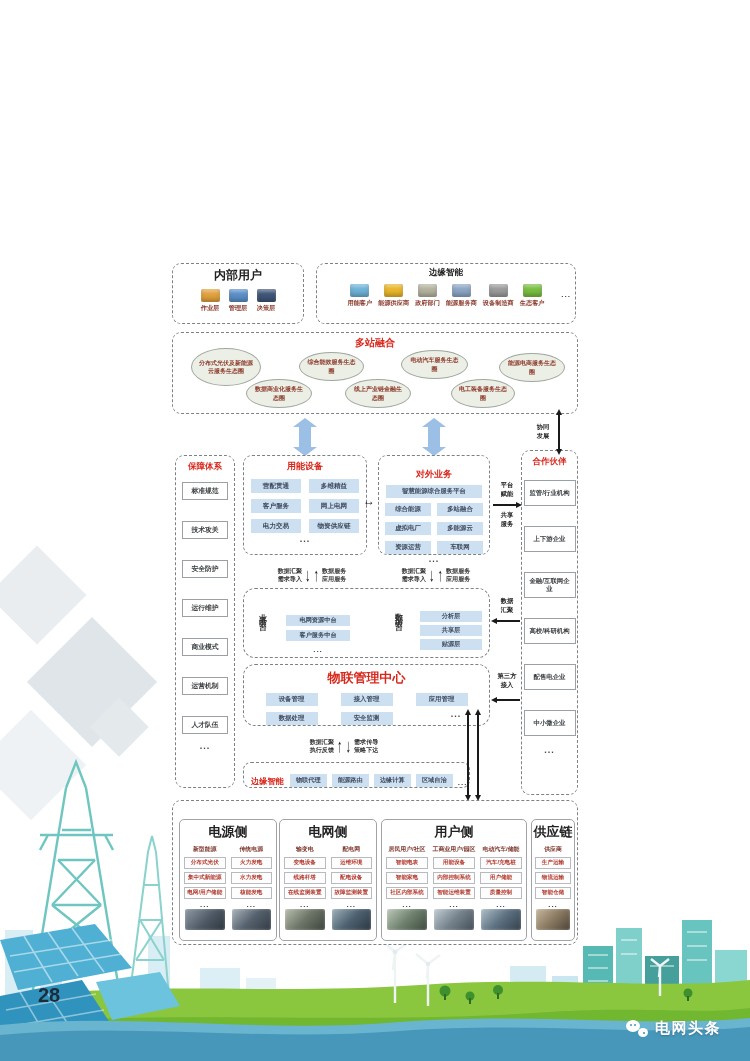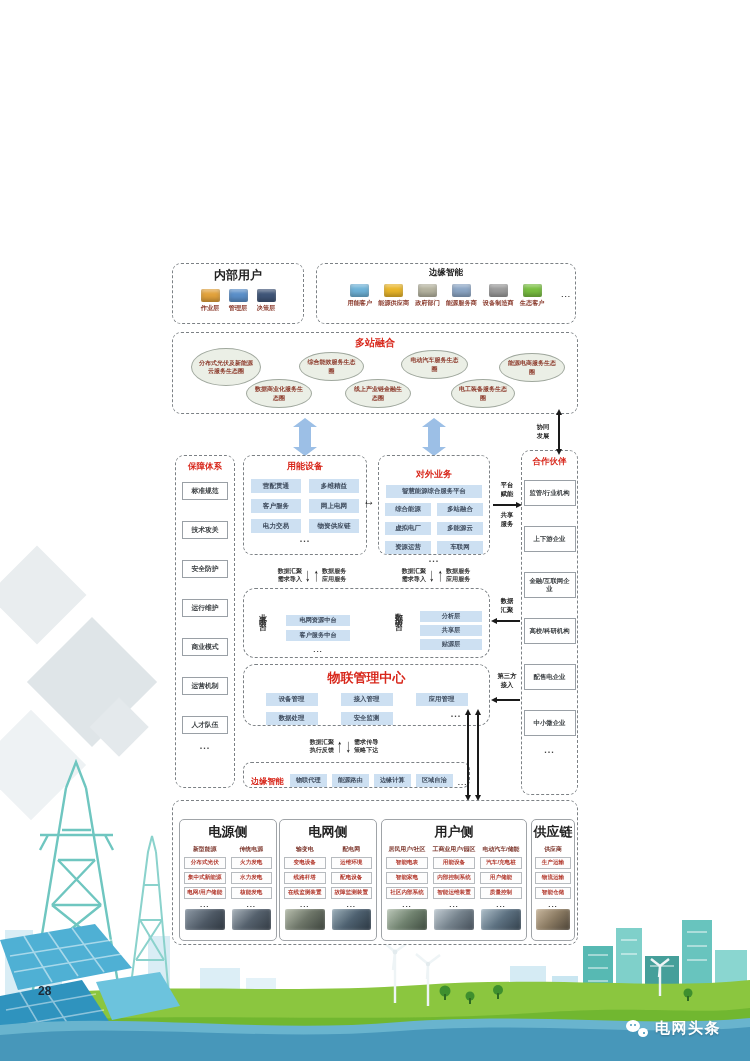--- a/index.html
+++ b/index.html
@@ -488,21 +488,21 @@
               <div class="uitem">物流运输</div>
               <div class="uitem">智能仓储</div>
             </div>
           <div class="dots udots">...</div>
           <div class="photo" style="background:linear-gradient(135deg,#c9b79e,#8a7a62,#4b4236);"></div>
         </div>
       </div>
     </div>
   </div>
 
-  <div class="abs" style="left:38px;top:984px;font-size:12px;font-weight:bold;color:#1d2c3a;">28</div>
+  <div class="abs" style="left:38px;top:984px;font-size:20px;font-weight:bold;color:#1d2c3a;">28</div>
 
   <div class="brand" style="left:626px;top:1019px;">
     <div class="wc">
       <div class="b1"></div>
         <div class="b2"></div>
       <div class="e" style="left:3.5px;top:4px;"></div>
         <div class="e" style="left:8px;top:4px;"></div>
       <div class="e" style="right:3px;bottom:3.5px;width:1.6px;height:1.6px;"></div>
     </div>
     <div>电网头条</div>

